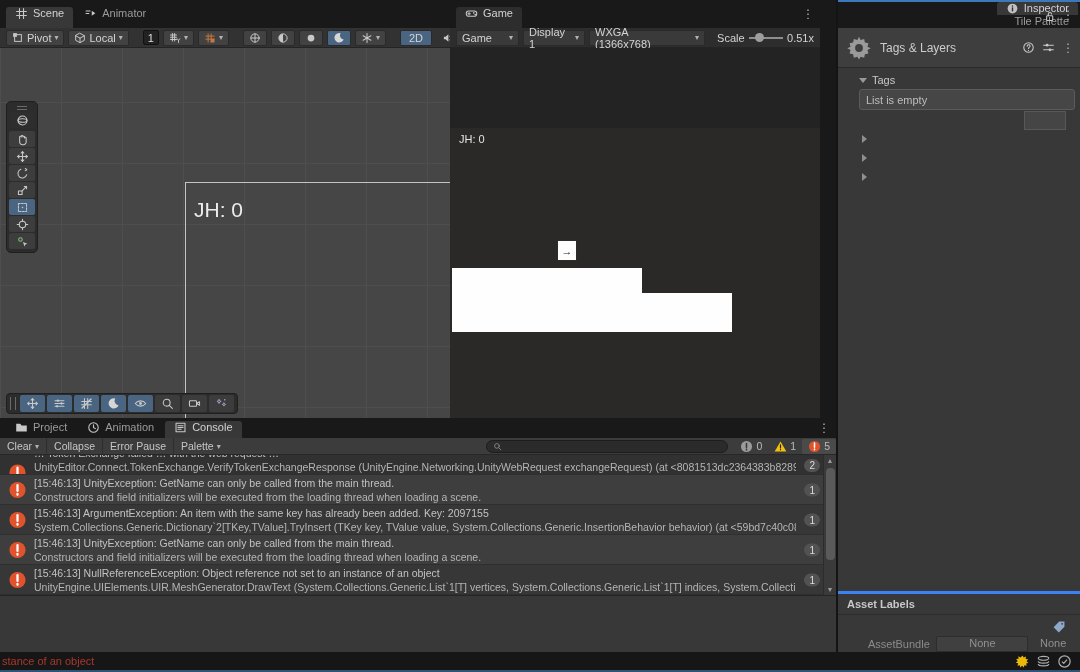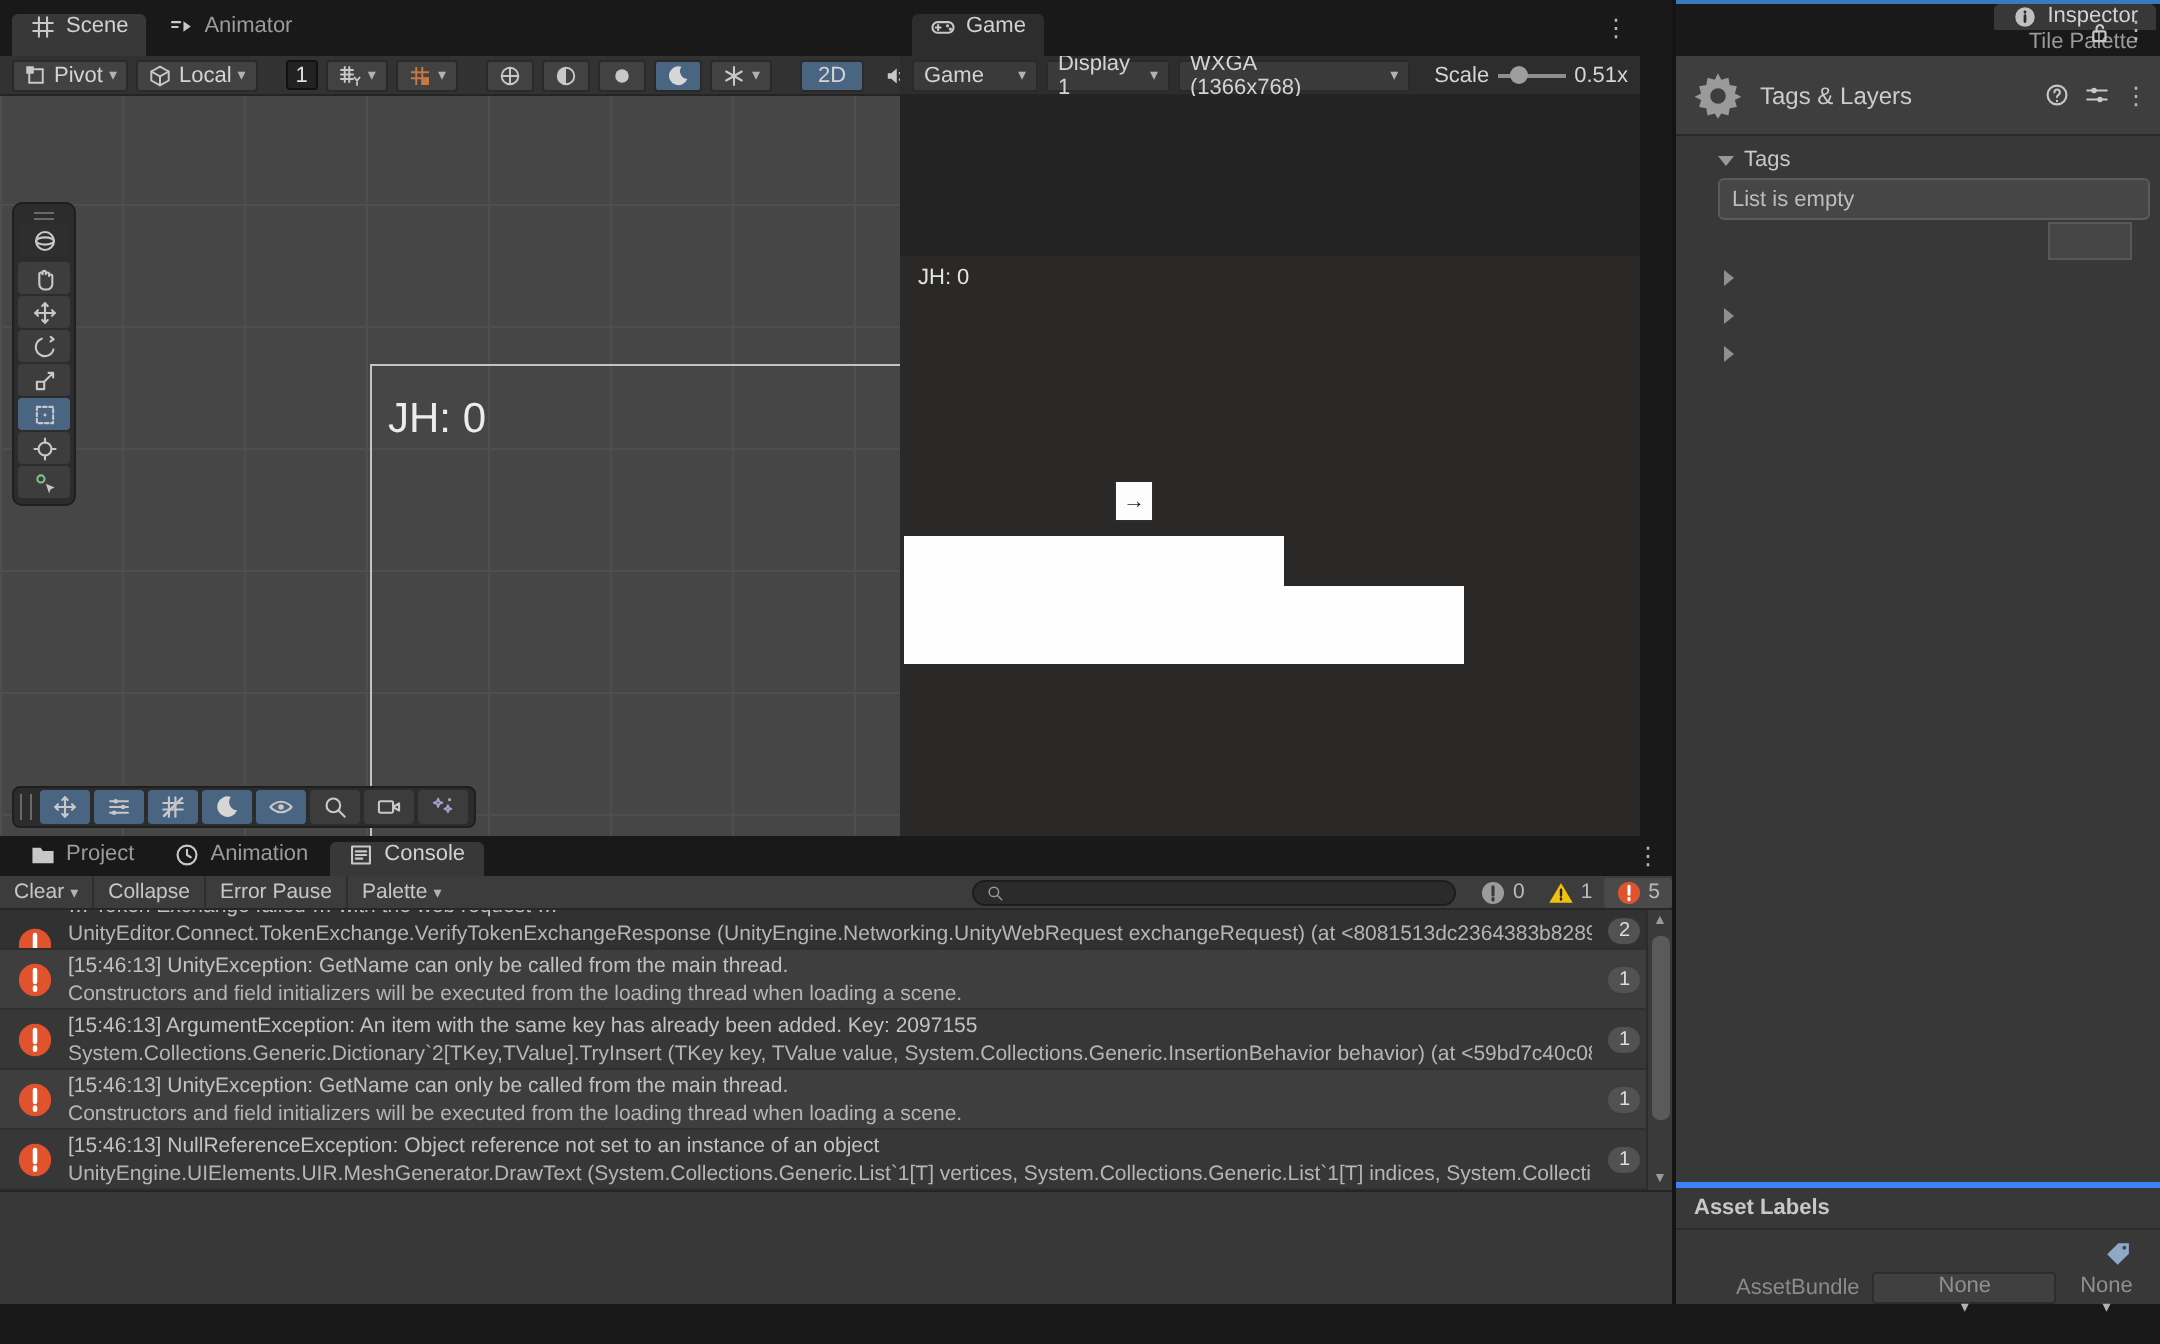--- a/index.html
+++ b/index.html
@@ -720,14 +720,40 @@
             <span class="caret">▾</span>
         </span>
         <span class="dd narrow">
           <span>None</span>
             <span class="caret">▾</span>
         </span>
       </div>
     </div>
   </div>
 
+  <div class="status-bar">
+    <span class="status-msg">stance of an object</span>
+    <span class="status-icons">
+      <span class="ticon">
+          <svg viewBox="0 0 16 16" width="100%" height="100%">
+            <path d="M8 1.6l1.3 2.2 2.4-1.1-.3 2.6 2.6.3-1.7 2 2 1.9-2.5.6.7 2.5-2.5-.6-.6 2.5-1.9-1.9-1.9 1.8-.5-2.5-2.5.5.8-2.5-2.5-.7 2-1.8-1.7-2 2.6-.4-.2-2.6 2.4 1.2z" fill="#e9b90c"></path>
+          </svg>
+        </span>
+      <span class="ticon">
+          <svg viewBox="0 0 16 16" width="100%" height="100%">
+            <g stroke="#b0b0b0" stroke-width="1.2" fill="none">
+              <ellipse cx="8" cy="4.6" rx="5.6" ry="2.1"></ellipse>
+              <path d="M2.4 7.6c0 1.2 2.5 2.1 5.6 2.1s5.6-.9 5.6-2.1M2.4 10.6c0 1.2 2.5 2.1 5.6 2.1s5.6-.9 5.6-2.1"></path>
+            </g>
+          </svg>
+        </span>
+      <span class="ticon">
+          <svg viewBox="0 0 16 16" width="100%" height="100%">
+            <g stroke="#b0b0b0" stroke-width="1.3" fill="none">
+              <circle cx="8" cy="8" r="6"></circle>
+              <path d="M5.3 8.2l1.9 1.9 3.5-4.2"></path>
+            </g>
+          </svg>
+        </span>
+    </span>
+  </div>
 
 </div>
 
 </body></html>

